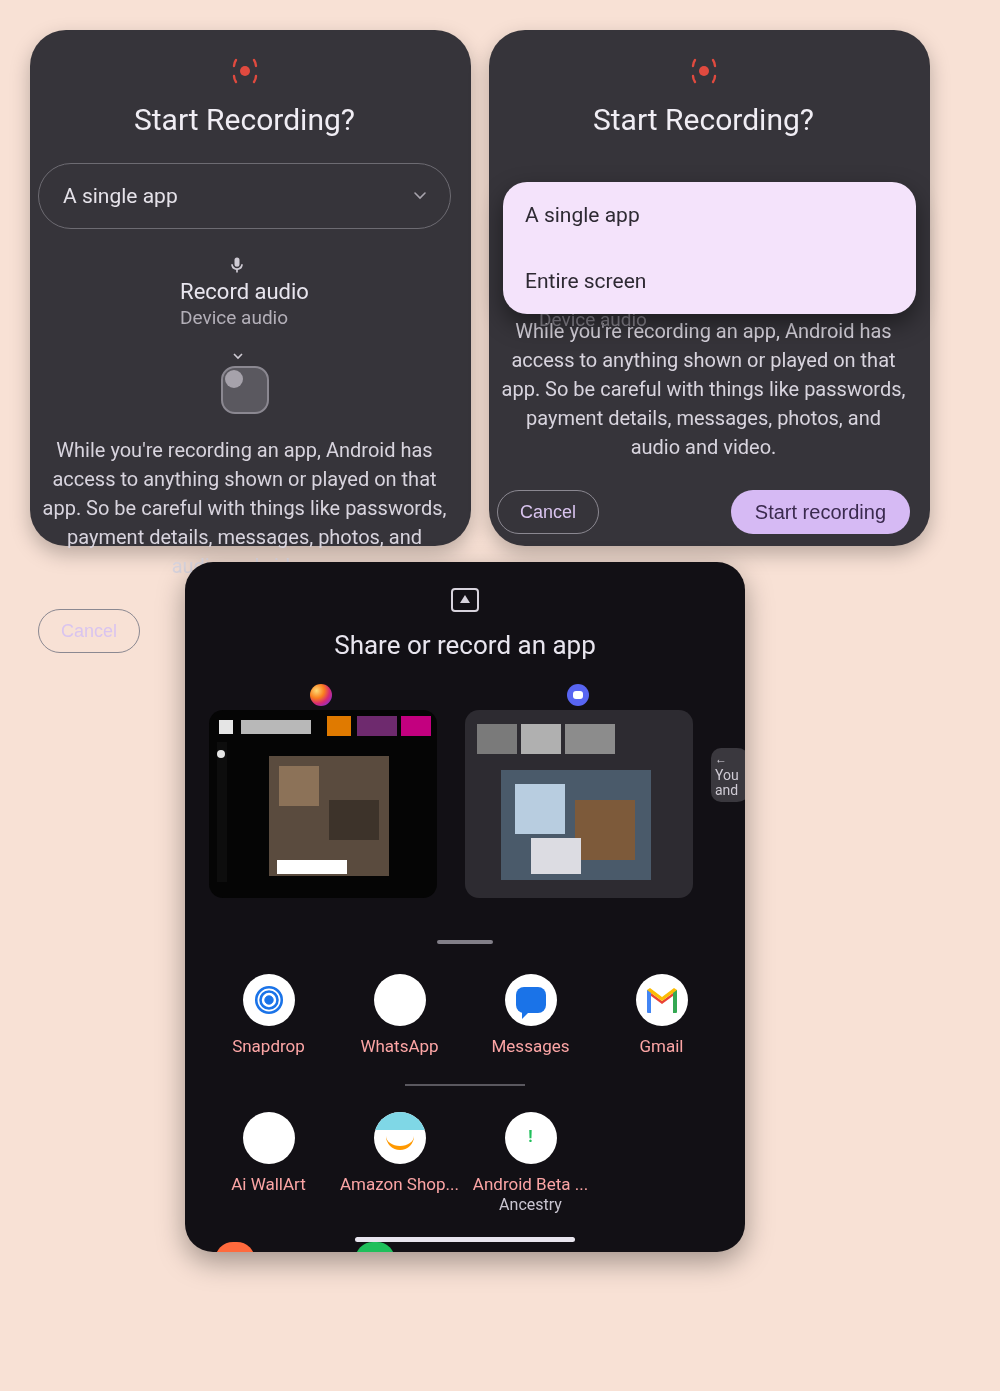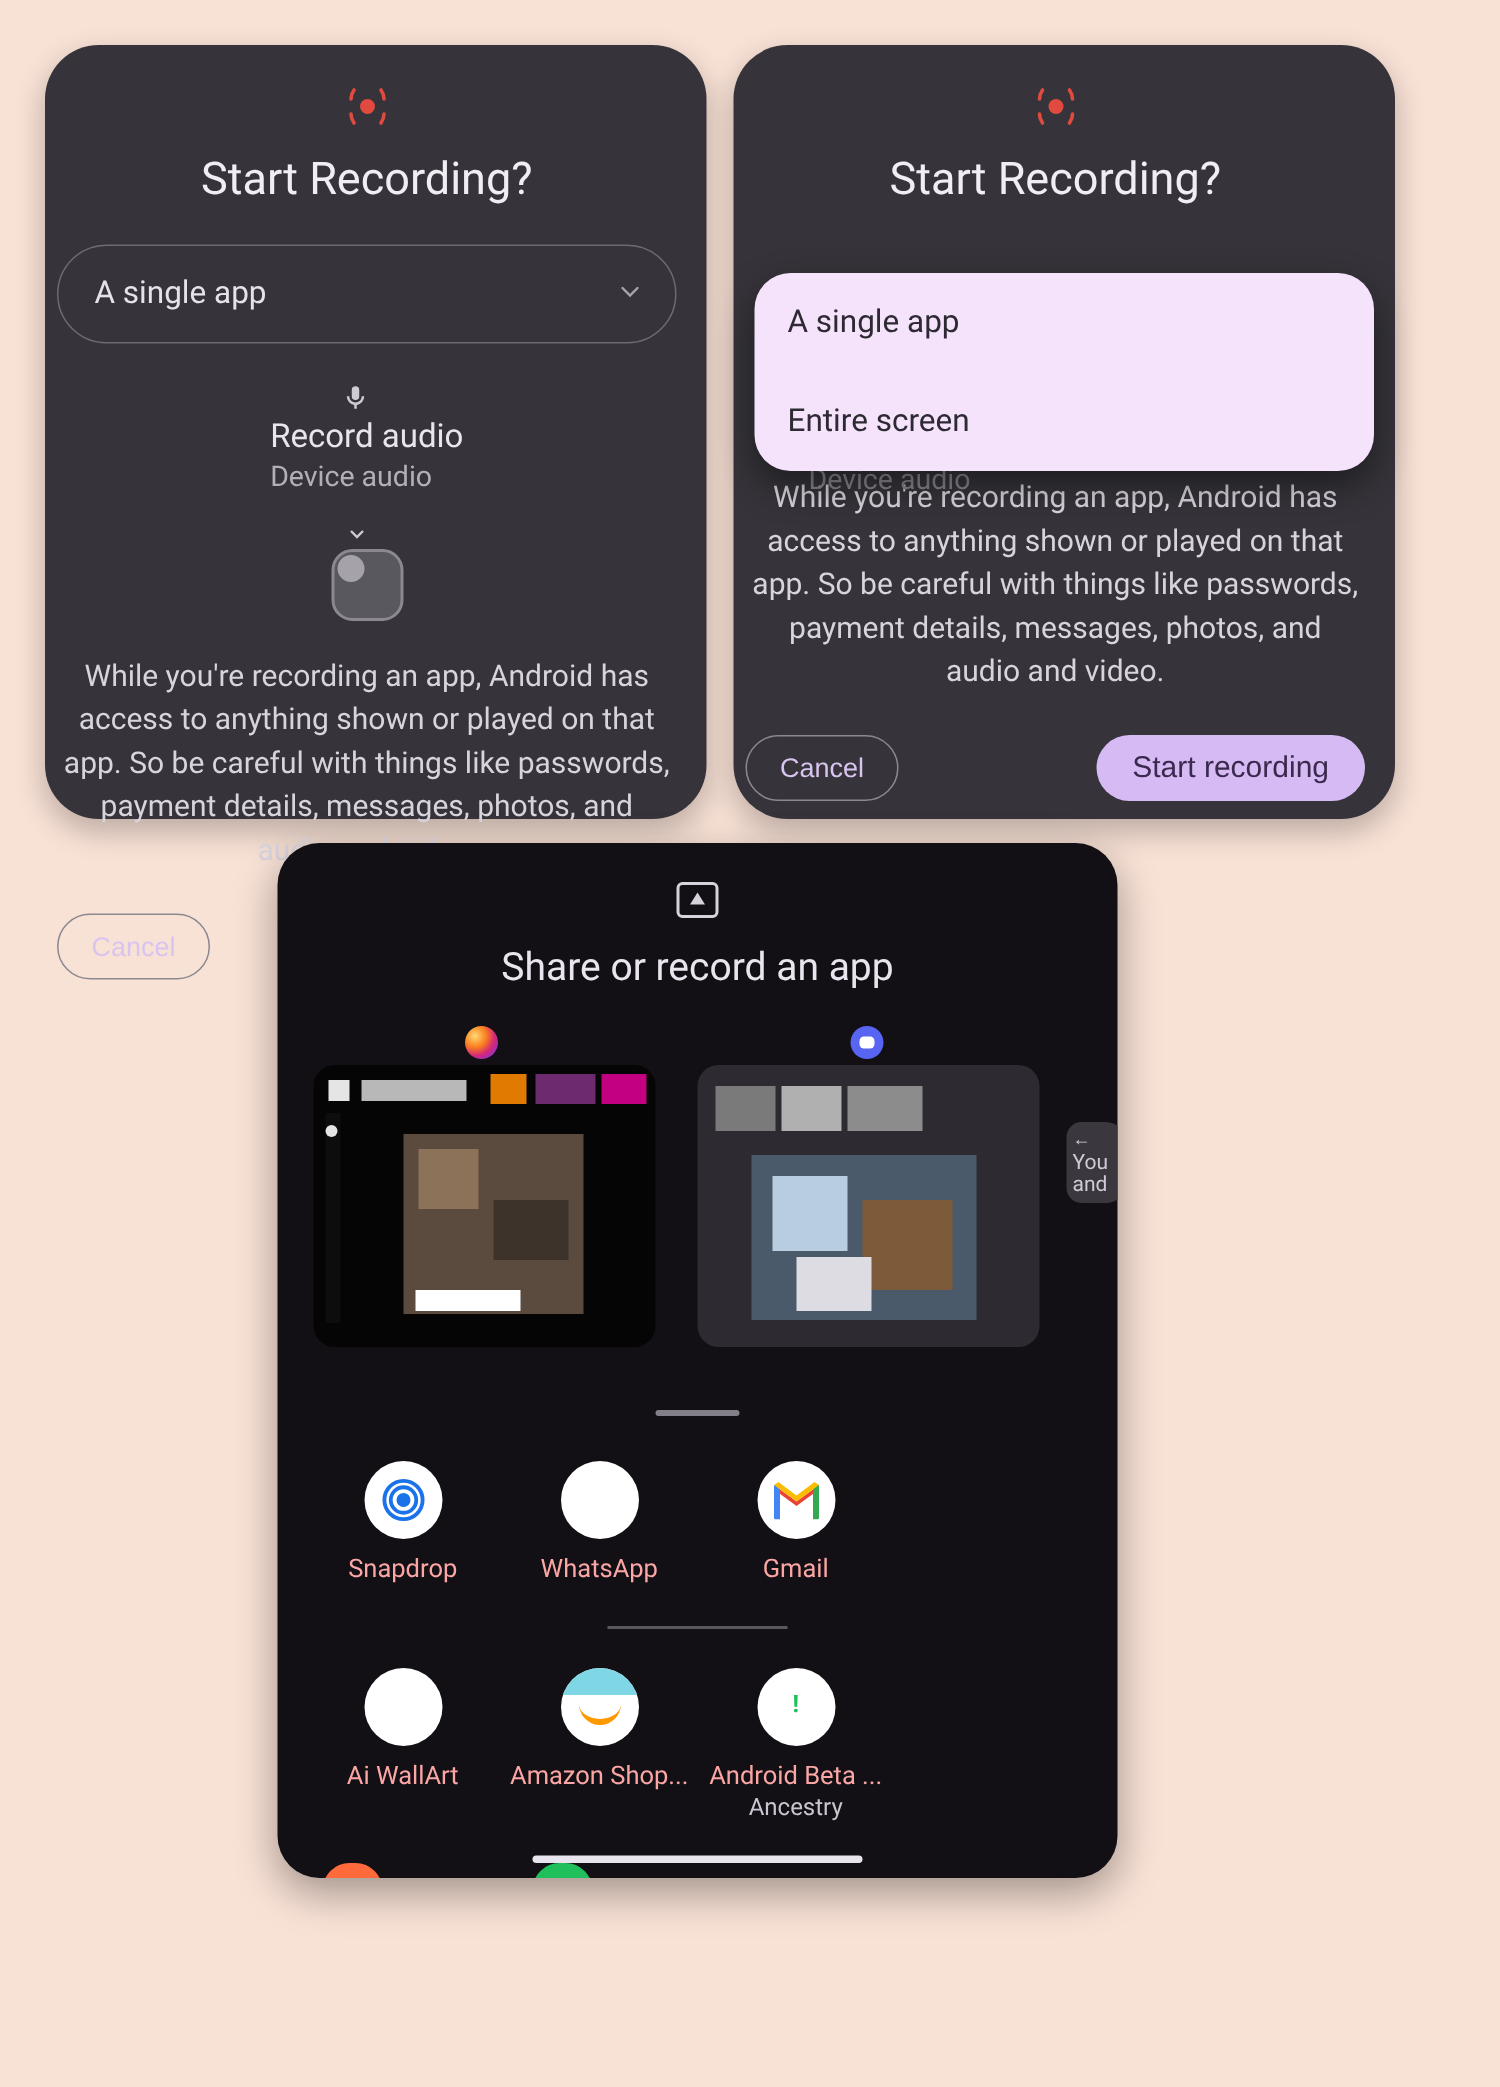--- a/index.html
+++ b/index.html
@@ -370,20 +370,26 @@
     </div>
     <div class="app-cell">
       <div class="ic ic-wa">
         <svg viewBox="0 0 32 32">
             <path fill="#fff" d="M16 3a13 13 0 0 0-11 20l-2 6 6-2A13 13 0 1 0 16 3zm7 18c-.3.9-1.8 1.7-2.5 1.8-1.6.2-2.9-.5-5.4-2.2-3.1-2.1-5-5.4-5.2-5.7-.1-.2-1.2-1.6-1.2-3s.8-2.1 1.1-2.4c.3-.3.6-.3.9-.3h.6c.2 0 .5 0 .7.6l1 2.4c.1.2.1.4 0 .6l-.5.8c-.2.2-.3.4-.1.7.2.3.8 1.4 1.8 2.3 1.3 1.1 2.3 1.5 2.7 1.6.3.1.5.1.7-.1l1-1.1c.2-.3.5-.2.8-.1l2.3 1.1c.3.2.5.3.6.4.1.2.1 1-.1 1.6z"></path>
           </svg>
       </div>
       <div class="lbl">WhatsApp</div>
     </div>
     <div class="app-cell">
+      <div class="ic ic-msg">
+          <div class="bubble"></div>
+        </div>
+      <div class="lbl">Messages</div>
+    </div>
+    <div class="app-cell">
       <div class="ic ic-gm">
         <svg width="34" height="26" viewBox="0 0 34 26">
             <path fill="#ea4335" d="M17 14 2 3v3l15 11L32 6V3z"></path>
             <path fill="#4285f4" d="M2 3h4v23H3a1 1 0 0 1-1-1z"></path>
             <path fill="#34a853" d="M28 3h4v22a1 1 0 0 1-1 1h-3z"></path>
             <path fill="#fbbc04" d="M2 3l15 11L32 3l-3-2-12 9L5 1z"></path>
           </svg>
       </div>
       <div class="lbl">Gmail</div>
     </div>

